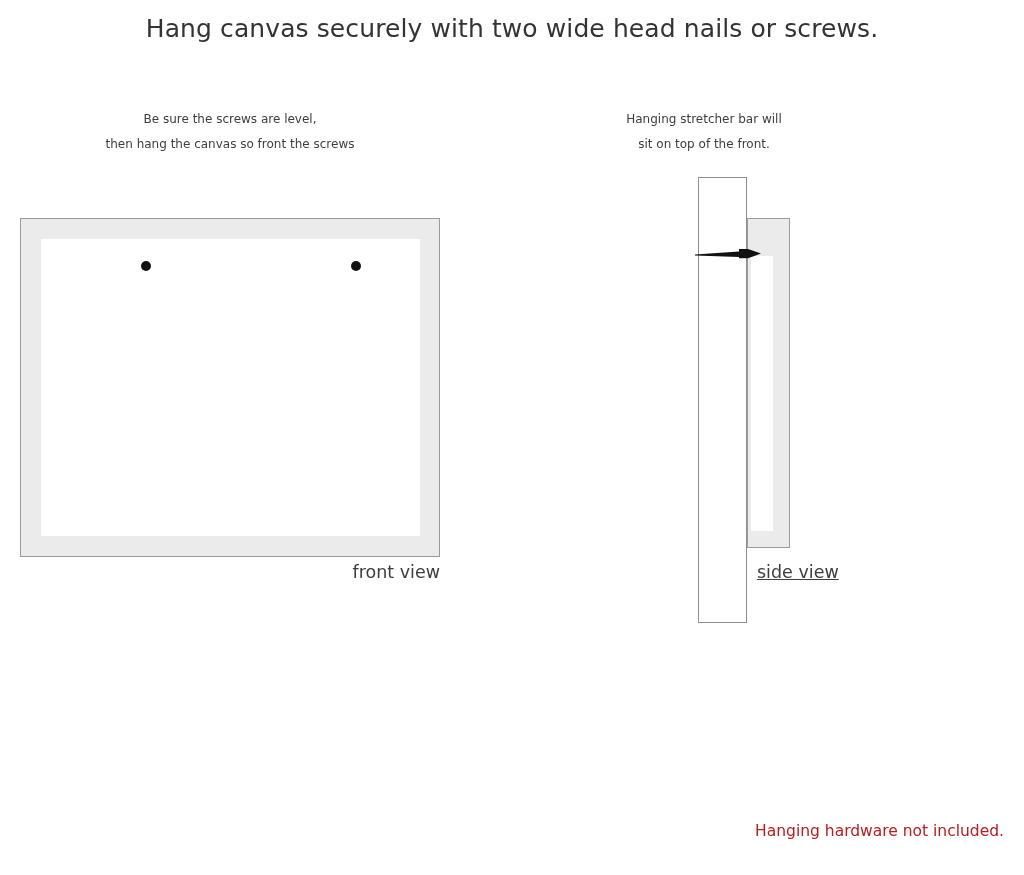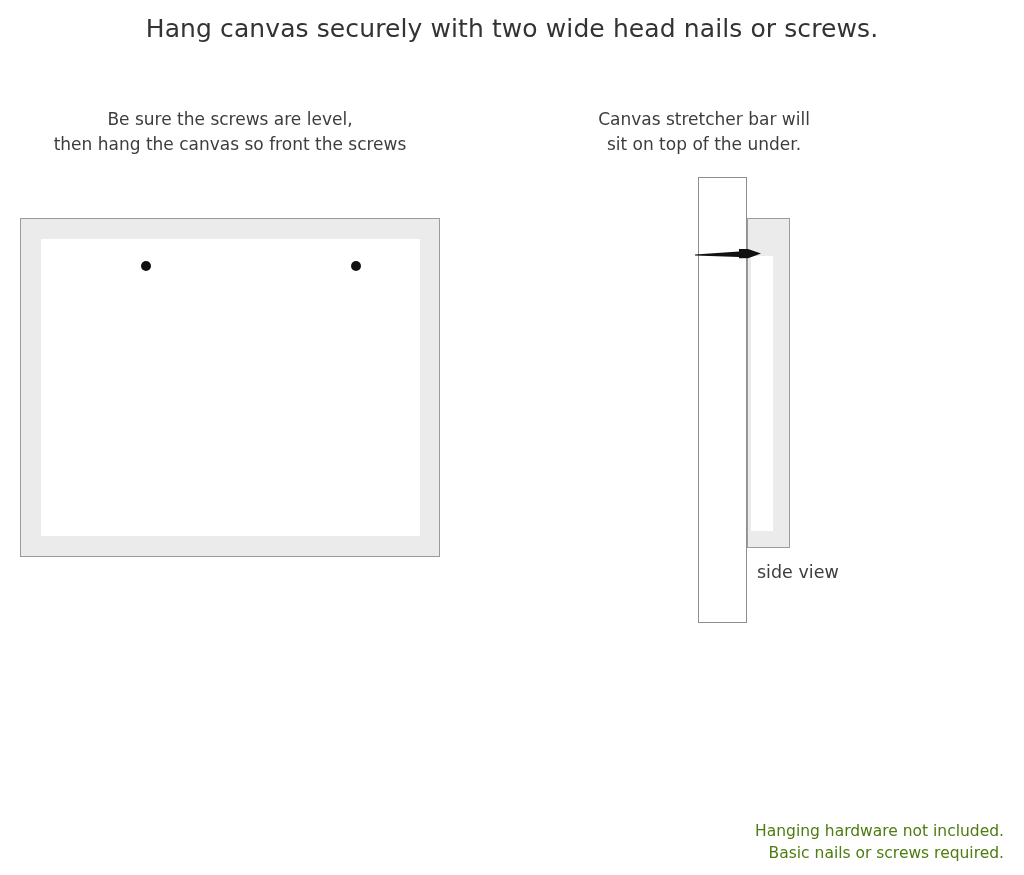--- a/index.html
+++ b/index.html
@@ -36,21 +36,21 @@
     font-size: 25px;
     font-weight: 400;
     letter-spacing: 0.1px;
     color: #333333;
     white-space: nowrap;
   }
 
   
   .caption {
     position: absolute;
-    font-size: 17px;
+    font-size: 12px;
     line-height: 25px;
     color: #3d3d3d;
     text-align: center;
   }
   .caption-left {
     left: 20px;
     top: 107px;
     width: 420px;
   }
   .caption-right {
@@ -70,20 +70,21 @@
   .label-front {
     left: 220px;
     top: 562px;
     width: 220px;
     text-align: right;
   }
   .label-side {
     left: 757px;
     top: 562px;
     text-align: left;
+    text-decoration: underline;
   }
 
   
   .front-view {
     position: absolute;
     left: 20px;
     top: 218px;
     width: 420px;
     height: 339px;
     box-sizing: border-box;
@@ -156,21 +157,21 @@
 
   
   .footer {
     position: absolute;
     right: 20px;
     top: 820px;
     width: 520px;
     text-align: right;
     font-size: 15.5px;
     line-height: 22px;
-    color: #4d7c0f;
+    color: #b91c1c;
   }
   .footer div { white-space: nowrap; }
 </style>
 </head>
 <body>
 
 <div class="stage">
 
   <div class="headline">Hang canvas securely with two wide head nails or screws.</div>
 
@@ -179,24 +180,25 @@
     <div>then hang the canvas so front the screws</div>
   </div>
 
   <div class="front-view">
     <div class="front-view-inner">
       <div class="screw-dot screw-dot-left"></div>
       <div class="screw-dot screw-dot-right"></div>
     </div>
   </div>
 
+  <div class="view-label label-front">front view</div>
 
   <div class="caption caption-right">
-    <div>Canvas stretcher bar will</div>
-    <div>sit on top of the under.</div>
+    <div>Hanging stretcher bar will</div>
+    <div>sit on top of the front.</div>
   </div>
 
   <div class="side-view">
     <div class="wall"></div>
 
     <div class="canvas-profile">
       <div class="stretcher-strip"></div>
     </div>
 
     <div class="screw-side">
@@ -208,16 +210,15 @@
 
         <polygon points="53,6.0 66,10.6 53,15.2" fill="#111111"></polygon>
       </svg>
     </div>
   </div>
 
   <div class="view-label label-side">side view</div>
 
   <div class="footer">
     <div>Hanging hardware not included.</div>
-    <div>Basic nails or screws required.</div>
   </div>
 
 </div>
 
 </body></html>

